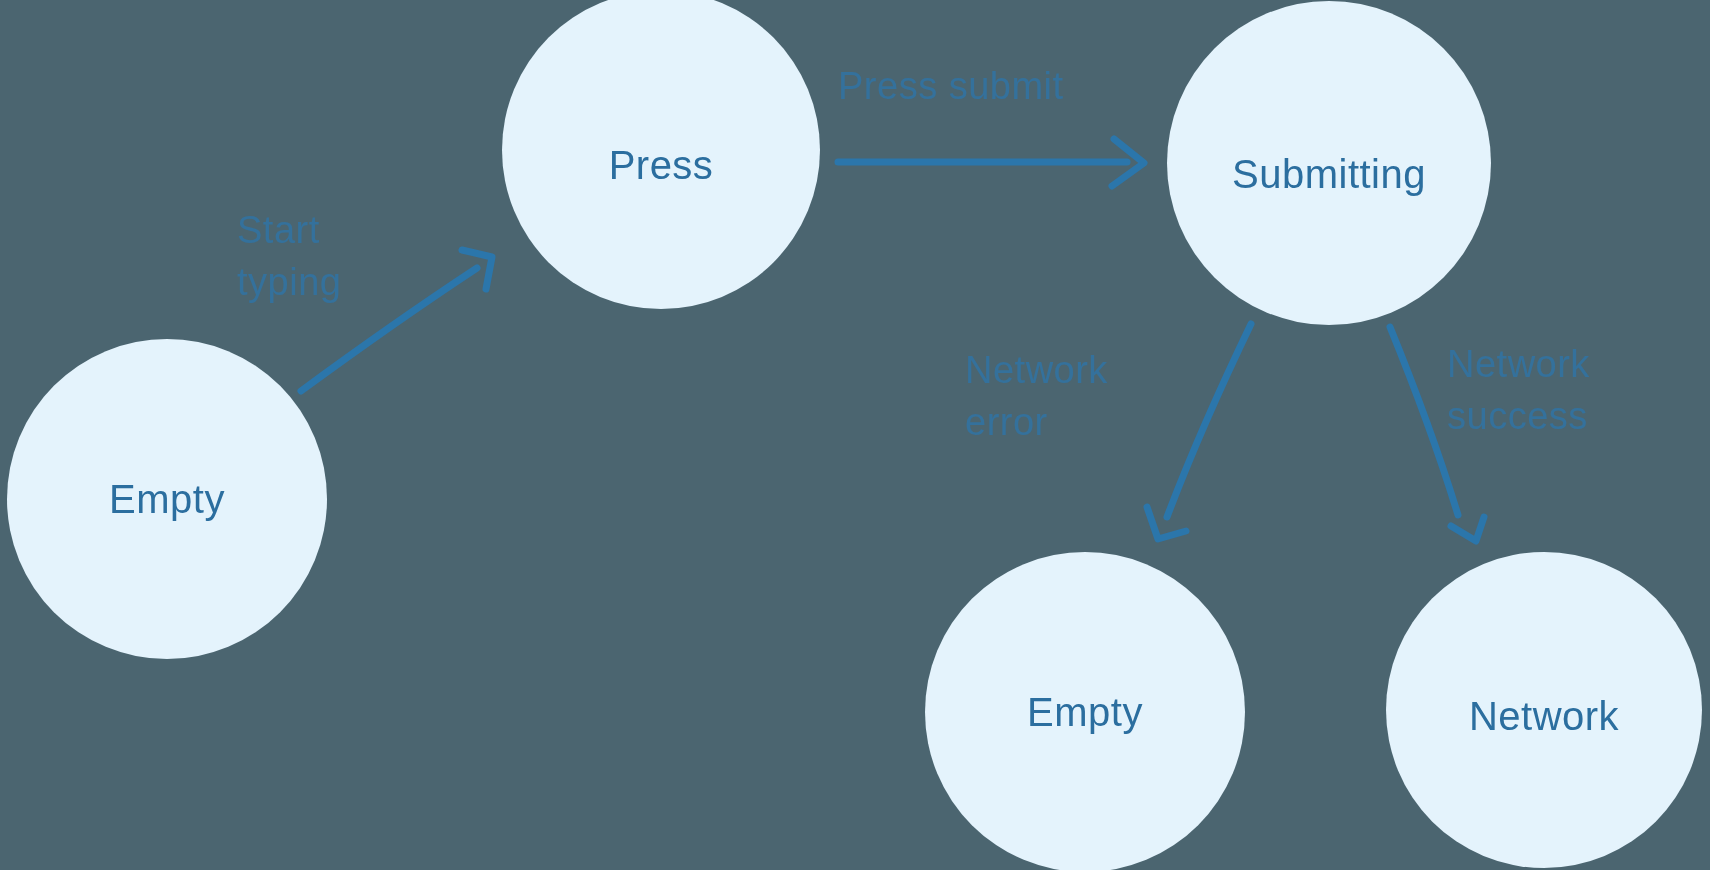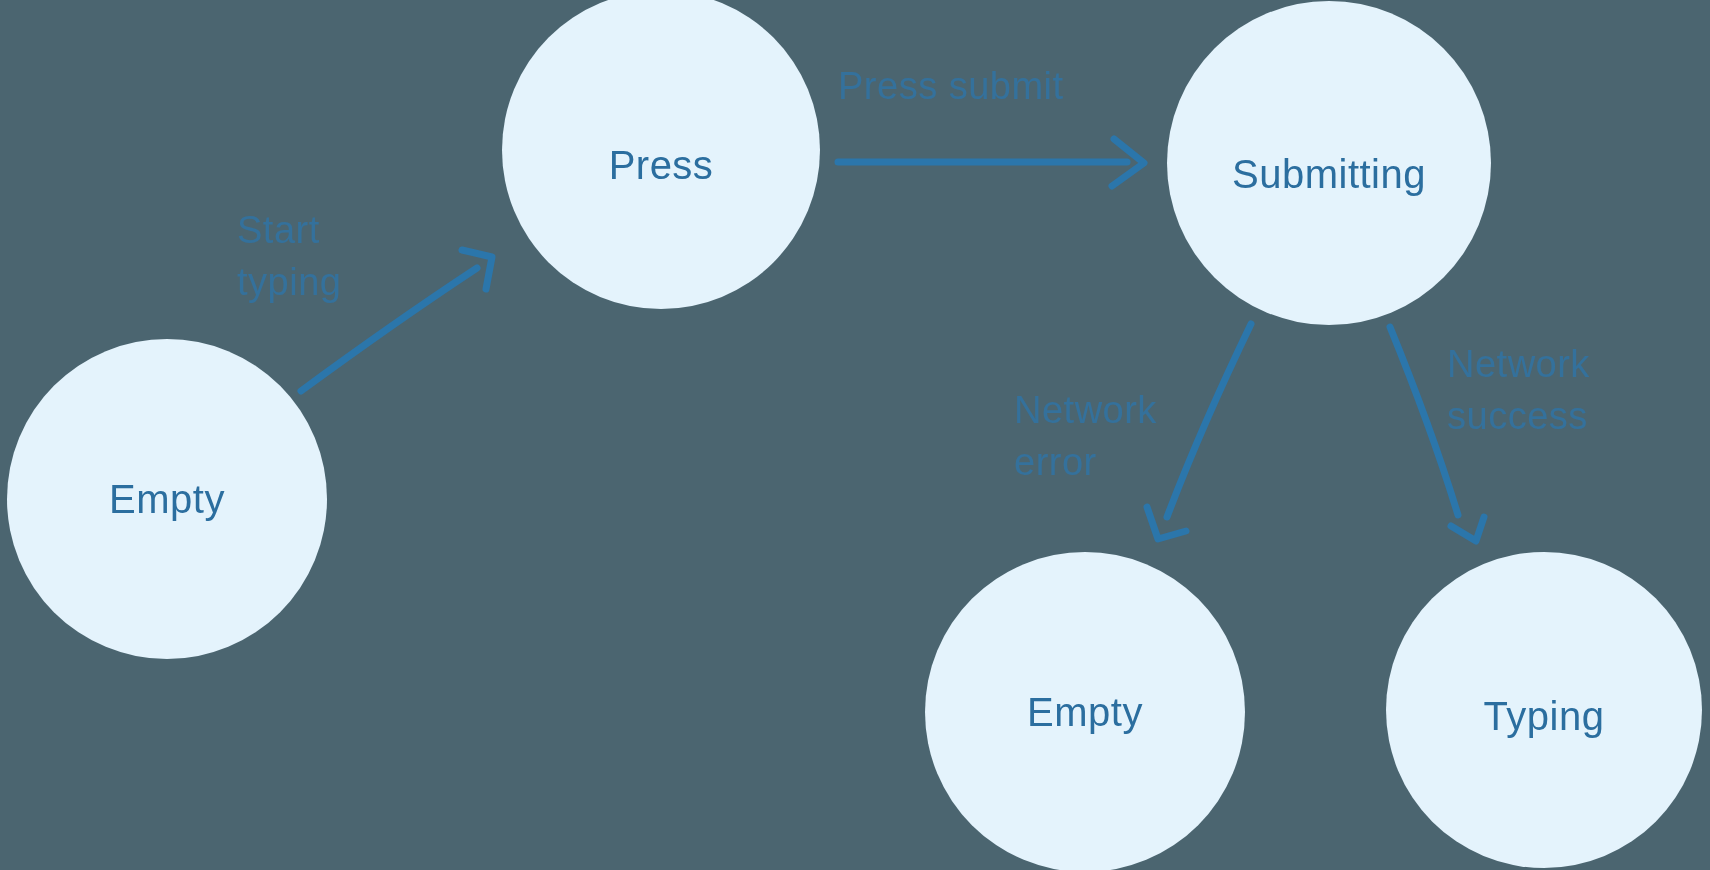--- a/index.html
+++ b/index.html
@@ -56,21 +56,21 @@
     opacity: 0.82;
     font-size: 38px;
     font-weight: 400;
     letter-spacing: 0.5px;
     line-height: 52px;
     text-align: left;
     user-select: none;
   }
   .el-start-typing    { left: 237px;  top: 188px; width: 180px; margin-top: 16px; }
   .el-press-submit    { left: 838px;  top: 60px;  width: 300px; }
-  .el-network-error   { left: 1014px;  top: 344px; width: 190px; margin-top: 40px; }
+  .el-network-error   { left: 965px;  top: 344px; width: 190px; }
   .el-network-success { left: 1447px; top: 338px; width: 210px; }
 </style>
 </head>
 <body>
 
 <div class="canvas">
 
   <svg class="edges-svg" viewBox="0 0 1710 870" xmlns="http://www.w3.org/2000/svg">
 
     <g>
@@ -104,21 +104,21 @@
 
   <div class="node node-submitting">
     <span>Submitting</span>
   </div>
 
   <div class="node node-error">
     <span>Empty</span>
   </div>
 
   <div class="node node-success">
-    <span>Typing</span>
+    <span>Network</span>
   </div>
 
   <div class="edge-label el-start-typing">Start typing</div>
 
   <div class="edge-label el-press-submit">Press submit</div>
 
   <div class="edge-label el-network-error">Network error</div>
 
   <div class="edge-label el-network-success">Network success</div>
 

